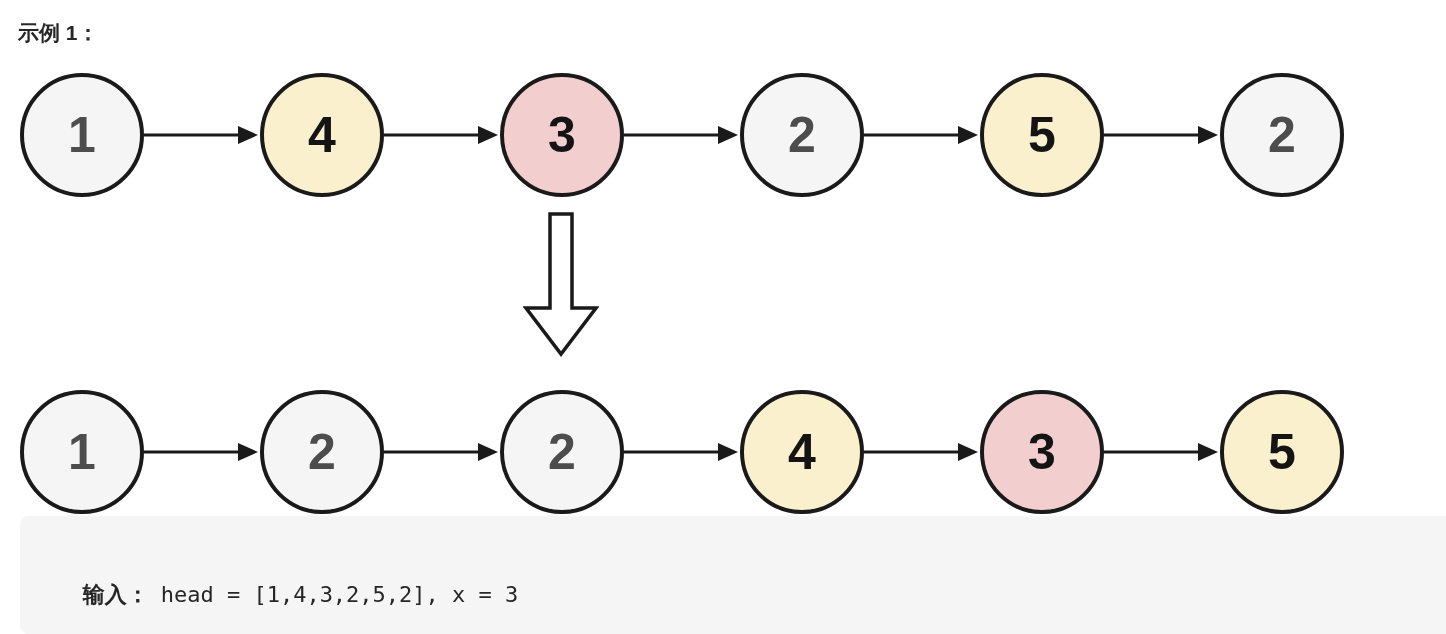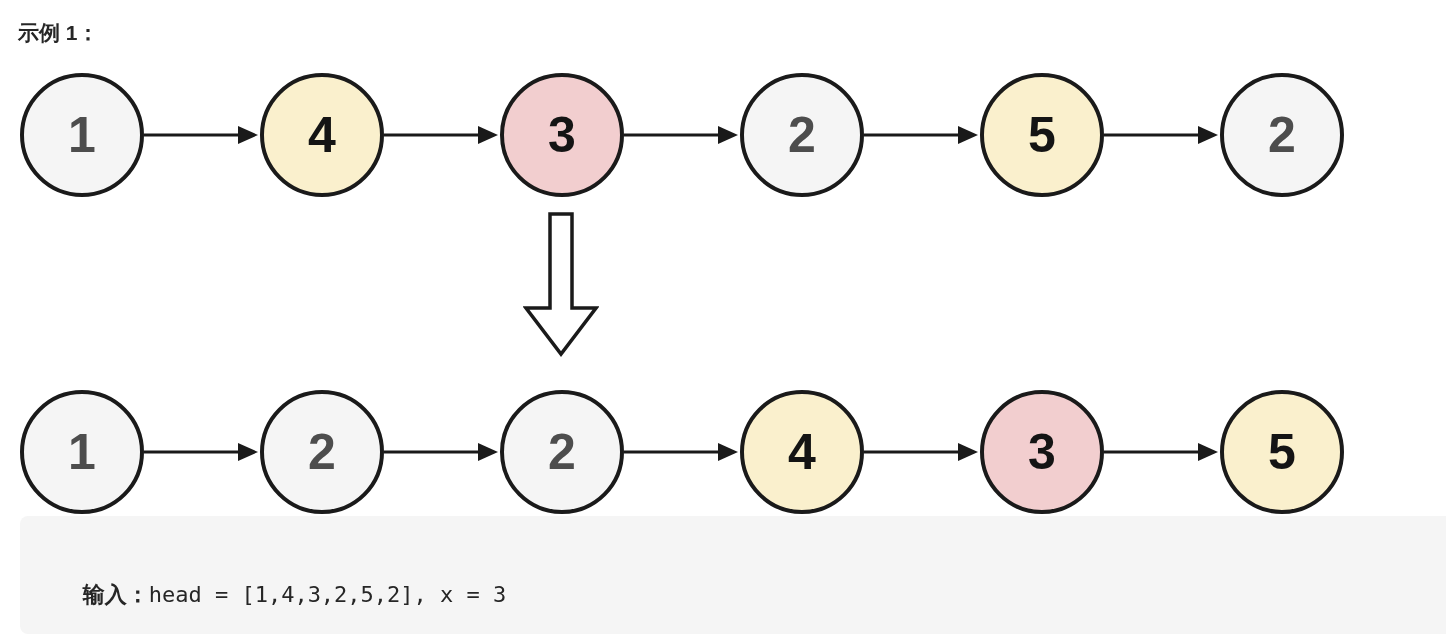--- a/index.html
+++ b/index.html
@@ -67,21 +67,21 @@
     width: 1426px;
     height: 118px;
     box-sizing: border-box;
     background: var(--panel-bg, #f5f5f5);
     border-radius: 8px 0 0 8px;
     padding: 19px 0 0 26px;
     color: var(--text, #262626);
   }
   .io-line { line-height: 40px; font-size: 22px; white-space: pre; }
   .io-label { font-weight: 700; margin-top: 21px; }
-  .io-code  { font-family: "DejaVu Sans Mono", "Liberation Mono", monospace; margin-left: 0; }
+  .io-code  { font-family: "DejaVu Sans Mono", "Liberation Mono", monospace; margin-left: 12px; }
 </style>
 </head>
 <body>
 
 <div id="app">
 
   <div class="page-title">示例 1：</div>
 
   <div class="list-row" id="row-before">
       <div class="node gray">

